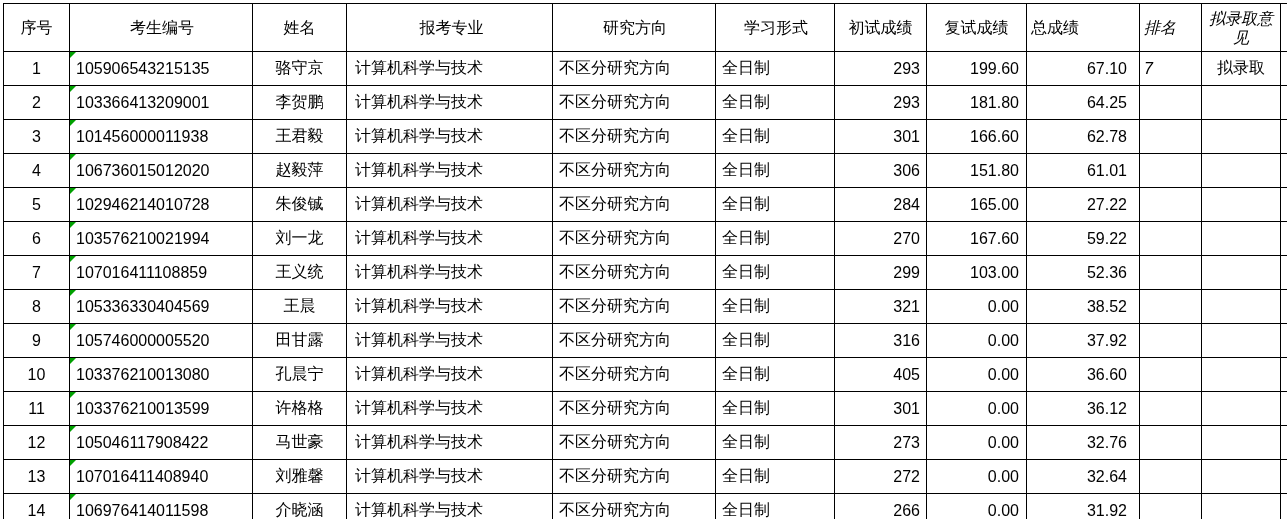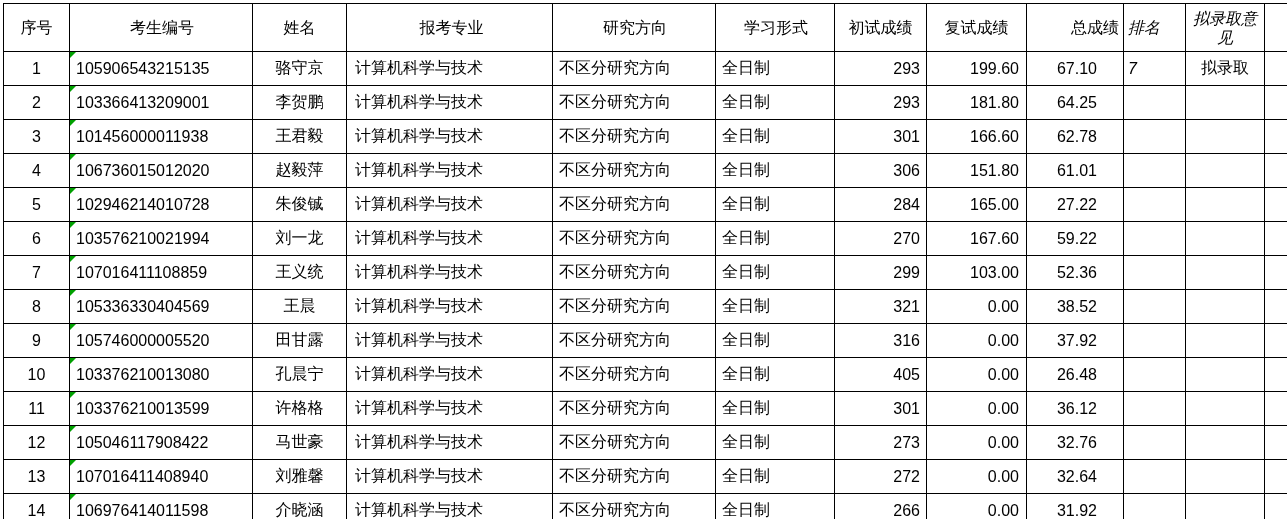--- a/index.html
+++ b/index.html
@@ -40,21 +40,21 @@
     line-height: 20px;
   }
   .c-idx       { width: 57px;  text-align: center; }
   .c-exno      { width: 172px; text-align: left; padding-left: 6px; position: relative; }
   .c-name      { width: 85px;  text-align: center; }
   .c-major     { width: 193px; text-align: left; padding-left: 8px; }
   .c-dir       { width: 152px; text-align: left; padding-left: 6px; }
   .c-mode      { width: 108px; text-align: left; padding-left: 6px; }
   .c-first     { width: 83px;  text-align: right; padding-right: 6px; margin-left: 34px; }
   .c-second    { width: 91px;  text-align: right; padding-right: 7px; }
-  .c-total     { width: 88px;  text-align: center; padding-right: 0; }
+  .c-total     { width: 88px;  text-align: right; padding-right: 12px; }
   .c-rank      { width: 53px;  text-align: left; font-style: italic; }
   .c-opinion   { width: 70px;  text-align: center; }
   .c-remark    { width: 159px; text-align: center; }
 
   thead .c-opinion { line-height: 19px; white-space: normal; font-style: italic; }
 
   
   .c-exno.mark::before {
     content: "";
     position: absolute;
@@ -74,21 +74,21 @@
     <thead>
       <tr>
         <td class="c-idx">序号</td>
         <td class="c-exno" style="text-align:center">考生编号</td>
         <td class="c-name">姓名</td>
         <td class="c-major" style="text-align:center">报考专业</td>
         <td class="c-dir" style="text-align:center">研究方向</td>
         <td class="c-mode" style="text-align:center">学习形式</td>
         <td class="c-first" style="text-align:center;padding-right:4px">初试成绩</td>
         <td class="c-second" style="text-align:center;padding-right:4px">复试成绩</td>
-        <td class="c-total" style="text-align:right;padding-right:4px">总成绩</td>
+        <td class="c-total" style="text-align:left;padding-right:20px">总成绩</td>
         <td class="c-rank">排名</td>
         <td class="c-opinion">拟录取意见</td>
         <td class="c-remark">备注</td>
       </tr>
     </thead>
     <tbody>
         <tr>
           <td class="c-idx">1</td>
           <td class="c-exno mark">105906543215135</td>
           <td class="c-name">骆守京</td>
@@ -216,21 +216,21 @@
         </tr>
         <tr>
           <td class="c-idx">10</td>
           <td class="c-exno mark">103376210013080</td>
           <td class="c-name">孔晨宁</td>
           <td class="c-major">计算机科学与技术</td>
           <td class="c-dir">不区分研究方向</td>
           <td class="c-mode">全日制</td>
           <td class="c-first">405</td>
           <td class="c-second">0.00</td>
-          <td class="c-total">26.48</td>
+          <td class="c-total">36.60</td>
           <td class="c-rank"></td>
           <td class="c-opinion"></td>
           <td class="c-remark">自愿放弃</td>
         </tr>
         <tr>
           <td class="c-idx">11</td>
           <td class="c-exno mark">103376210013599</td>
           <td class="c-name">许格格</td>
           <td class="c-major">计算机科学与技术</td>
           <td class="c-dir">不区分研究方向</td>

